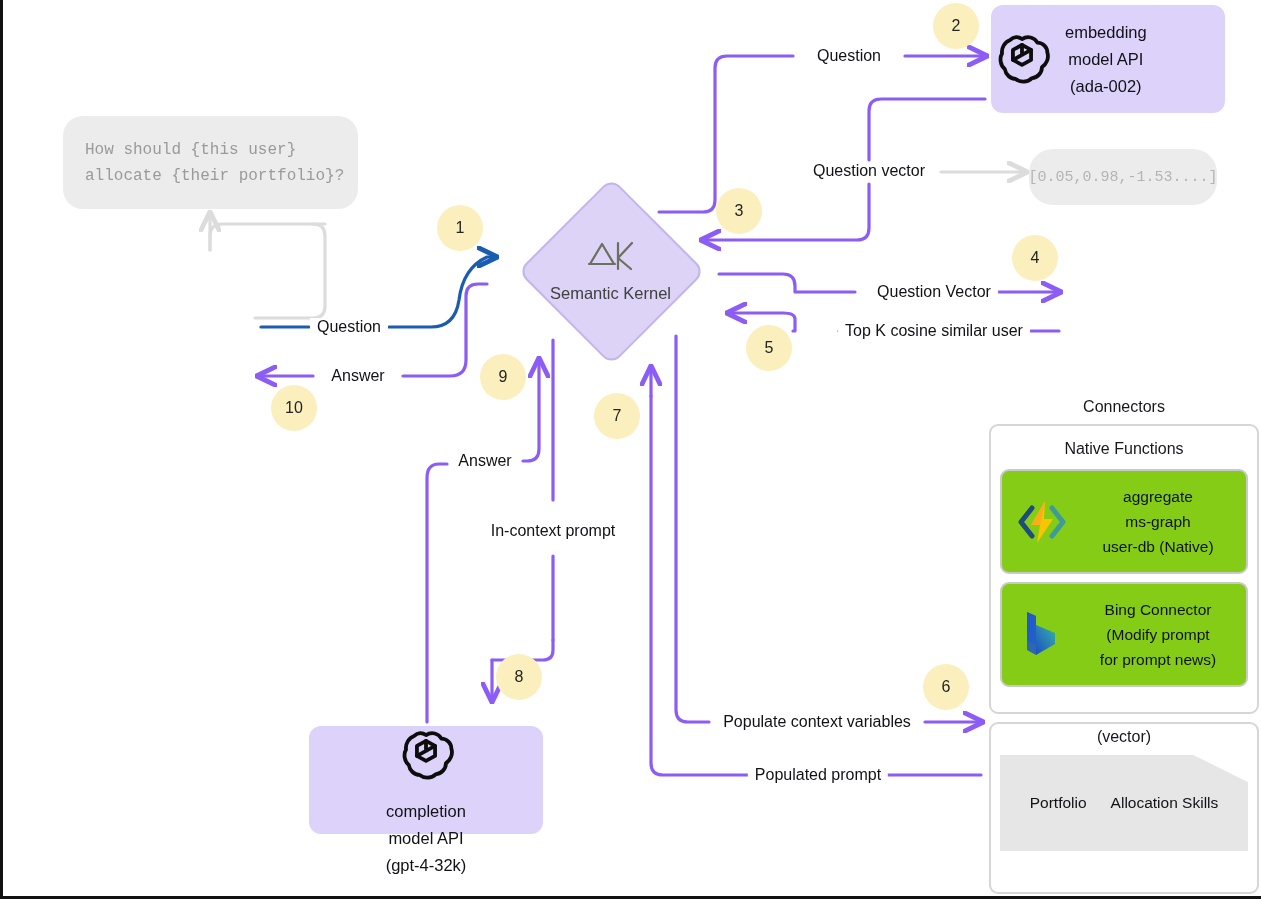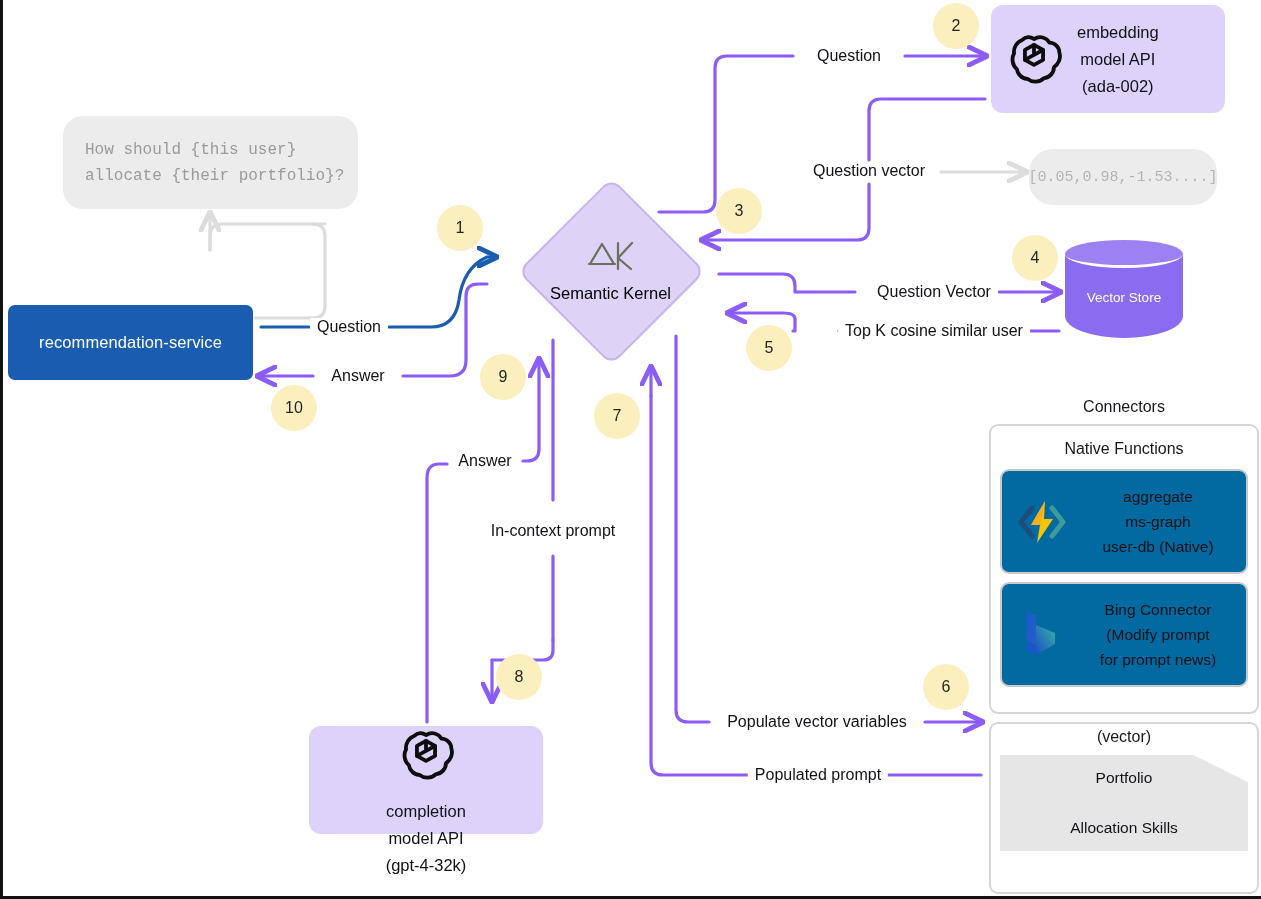--- a/index.html
+++ b/index.html
@@ -56,26 +56,26 @@
     position: absolute; left: 50%; top: 50%;
     width: 133px; height: 133px; margin: -66px 0 0 -66px;
     background: #ddd3f7; border: 2.5px solid #c3b4ec;
     border-radius: 12px; transform: rotate(45deg);
   }
   .diamond-body {
     position: absolute; inset: 0;
     display: flex; flex-direction: column; align-items: center; justify-content: center; gap: 11px;
   }
   .sk-logo { width: 52px; height: 34px; }
-  .diamond-body .lbl { font-size: 16.5px; color: #000000; }
+  .diamond-body .lbl { font-size: 16.5px; color: #404040; }
 
   
   .ai-box {
     background: #ddd2fa; border-radius: 12px;
-    padding: 0 14px; gap: 14px; align-items: center; text-align: right;
+    padding: 0 2px; gap: 14px; align-items: center; text-align: right;
   }
   .ai-box .oai { flex: 0 0 auto; width: 58px; height: 58px; }
   .ai-box .txt { display: flex; flex-direction: column; align-items: center; }
   .ai-box .txt span { font-size: 16.5px; color: #111216; line-height: 27px; white-space: nowrap; }
   #embedding-box { left: 988px; top: 5px; width: 234px; height: 108px; }
   #completion-box { left: 306px; top: 726px; width: 234px; height: 108px; flex-direction: column; }
 
   
   .cyl { left: 1062px; top: 240px; width: 118px; height: 112px; }
   .cyl .tube {
@@ -101,21 +101,21 @@
     border: 2px solid #d6d6d6; border-radius: 9px;
   }
   #native-panel { left: 986px; top: 424px; width: 270px; height: 290px; }
   #semantic-panel { left: 986px; top: 722px; width: 270px; height: 172px; }
   .panel-title {
     width: 100%; text-align: center; font-size: 16px; color: #16181d;
     line-height: 25px; padding-top: 10px;
   }
   .conn-card {
     margin: 8px auto 0; width: 248px;
-    background: #0369a1; border: 2px solid #c9c9c9; border-radius: 9px;
+    background: #84cc16; border: 2px solid #c9c9c9; border-radius: 9px;
     display: flex; align-items: center; padding: 0 12px; gap: 12px;
   }
   .conn-card .ic { flex: 0 0 auto; width: 56px; height: 56px; }
   .conn-card .txt { flex: 1; display: flex; flex-direction: column; align-items: center; }
   .conn-card .txt span { font-size: 15.5px; color: #111216; line-height: 25px; white-space: nowrap; }
   #native-card-1 { height: 105px; }
   #native-card-2 { height: 105px; }
 
   
   .doc-card {
@@ -124,21 +124,21 @@
   }
   .doc-card .sheet {
     position: absolute; inset: 0; background: #e6e6e6;
     clip-path: polygon(0 0, 78% 0, 100% 28%, 100% 100%, 0 100%);
   }
   .doc-card .fold {
     position: absolute; right: 0; top: 0; width: 54px; height: 27px;
     background: #ffffff;
     clip-path: polygon(0 0, 100% 100%, 100% 0);
   }
-  .doc-card .txt { position: relative; display: flex; flex-direction: column; align-items: center; gap: 24px; }
+  .doc-card .txt { position: relative; display: flex; flex-direction: row; align-items: center; gap: 24px; }
   .doc-card .txt span { font-size: 15.5px; color: #111216; line-height: 26px; white-space: nowrap; }
 
   
   .edge-label {
     position: absolute; font-size: 16px; color: #111216;
     white-space: nowrap; background: #ffffff; padding: 0 7px;
     transform: translate(-50%, -50%);
   }
 
   
@@ -230,23 +230,20 @@
       </g>
 
     </g>
   </svg>
 
   <div class="node prompt-bubble">
     <span class="line">How should {this user}</span>
     <span class="line">allocate {their portfolio}?</span>
   </div>
 
-  <div class="node svc-box">
-    <span class="lbl">recommendation-service</span>
-  </div>
 
   <div class="node vec-bubble">
     <span class="line">[0.05,0.98,-1.53....]</span>
   </div>
 
   <div class="node diamond-wrap">
     <div class="diamond-shape"></div>
     <div class="diamond-body">
       <svg class="sk-logo" viewBox="0 0 52 34">
         <g fill="none" stroke="#6b6f5e" stroke-width="2.2" stroke-linecap="round" stroke-linejoin="round">
@@ -287,25 +284,20 @@
         <path d="M32,16.5 L32,27.5 M42,22 L32,27.5 M22,33 L32,27.5"></path>
       </g>
     </svg>
     <span class="txt">
       <span>completion</span>
       <span>model API</span>
       <span>(gpt-4-32k)</span>
     </span>
   </div>
 
-  <div class="node cyl">
-    <div class="tube"></div>
-    <div class="top"></div>
-    <div class="lbl">Vector Store</div>
-  </div>
 
   <div id="connectors-title">Connectors</div>
 
   <div class="panel" id="native-panel">
     <div class="panel-title">Native Functions</div>
 
     <div class="conn-card" id="native-card-1">
       <svg class="ic" viewBox="0 0 56 56">
         <g fill="none" stroke-width="5" stroke-linecap="round" stroke-linejoin="round">
           <path d="M18,14 L7,28 L18,42" stroke="#1e4d7b"></path>
@@ -356,21 +348,21 @@
       </span>
     </div>
   </div>
 
   <div class="edge-label" style="left:346px; top:327px;">Question</div>
   <div class="edge-label" style="left:355px; top:376px;">Answer</div>
   <div class="edge-label" style="left:846px; top:56px;">Question</div>
   <div class="edge-label" style="left:866px; top:171px;">Question vector</div>
   <div class="edge-label" style="left:931px; top:292px;">Question Vector</div>
   <div class="edge-label" style="left:931px; top:331px;">Top K cosine similar user</div>
-  <div class="edge-label" style="left:814px; top:722px;">Populate vector variables</div>
+  <div class="edge-label" style="left:814px; top:722px;">Populate context variables</div>
   <div class="edge-label" style="left:815px; top:775px;">Populated prompt</div>
   <div class="edge-label" style="left:550px; top:531px;">In-context prompt</div>
   <div class="edge-label" style="left:482px; top:461px;">Answer</div>
 
   <div class="badge" style="left:457px;  top:228px;">1</div>
   <div class="badge" style="left:953px;  top:26px;">2</div>
   <div class="badge" style="left:736px;  top:211px;">3</div>
   <div class="badge" style="left:1032px; top:258px;">4</div>
   <div class="badge" style="left:766px;  top:348px;">5</div>
   <div class="badge" style="left:943px;  top:687px;">6</div>

